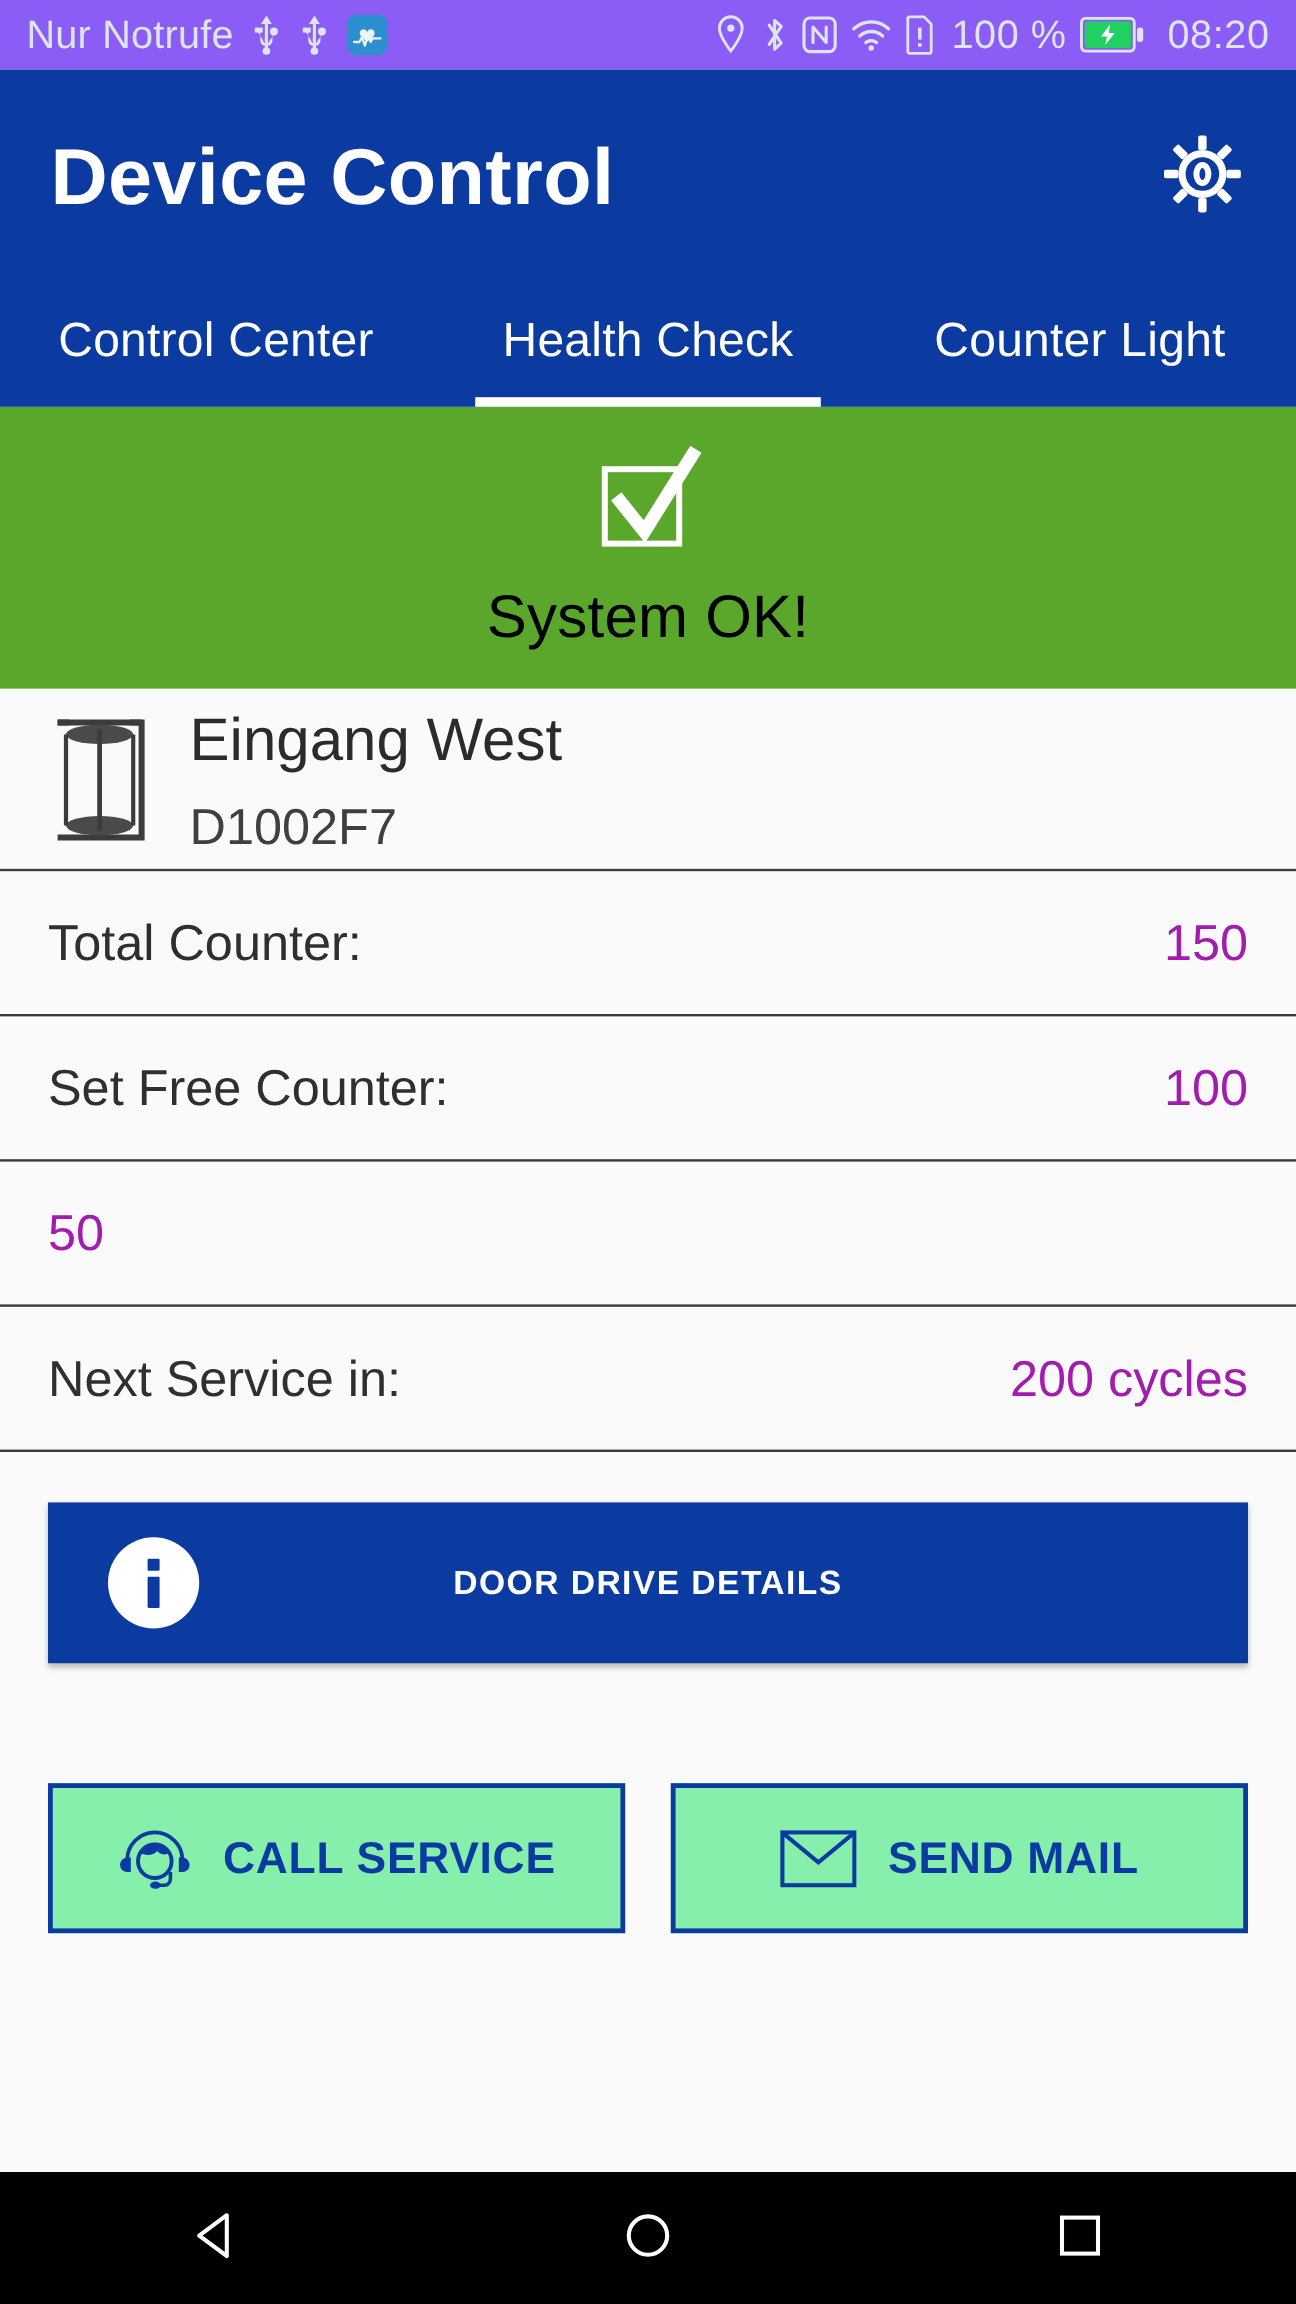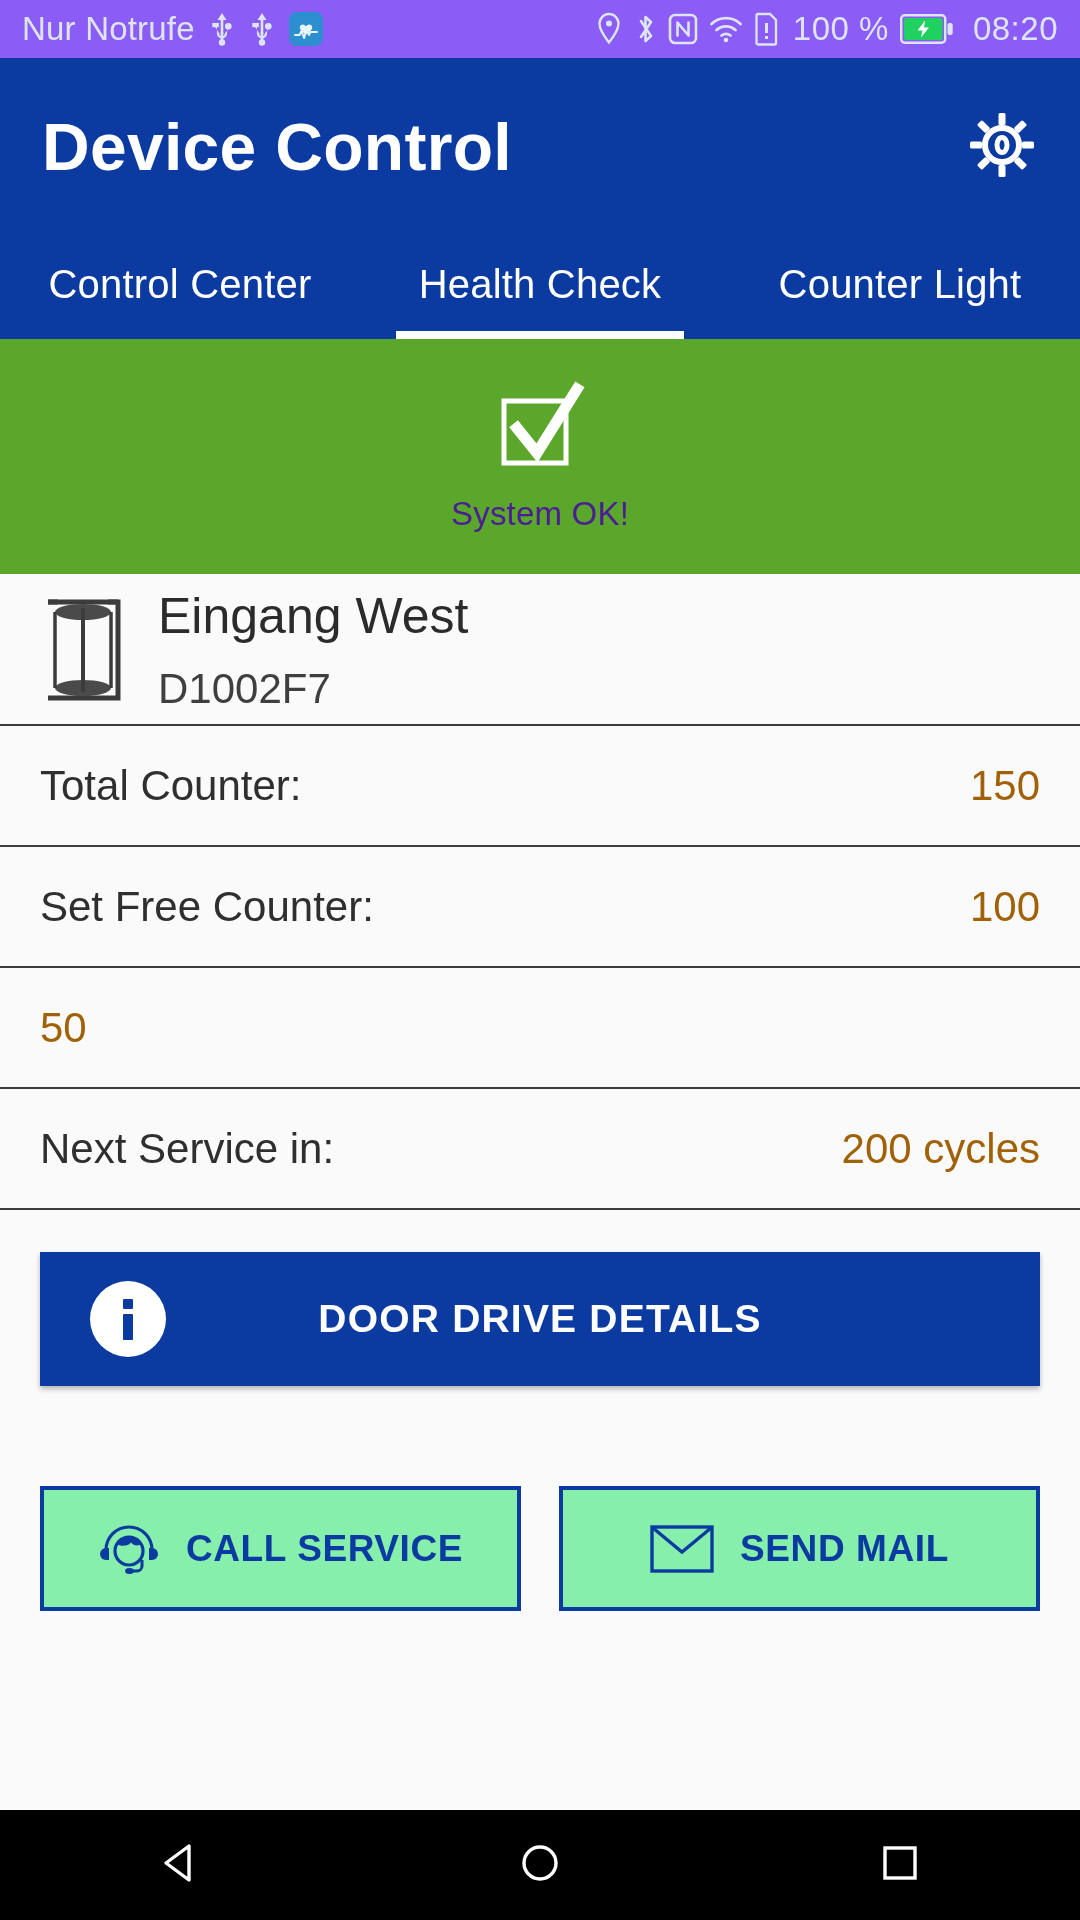--- a/index.html
+++ b/index.html
@@ -53,56 +53,56 @@
     height:8px; background:#ffffff;
   }
 
   
   .banner {
     background:#5aa72b; flex:0 0 auto; height:235px;
     display:flex; flex-direction:column; align-items:center; justify-content:center;
     gap:18px;
   }
   .banner-icon { width:96px; height:96px; }
-  .banner-text { color:#4c1d95; font-size:33px; letter-spacing:0.2px; }
+  .banner-text { color:#000000; font-size:50px; letter-spacing:0.2px; }
 
   
   .content { flex:1 1 auto; background:#fafafa; overflow:hidden; }
   .device-row {
     display:flex; align-items:center; padding:22px 40px 20px 40px; gap:32px;
     border-bottom:2px solid #3c3c3c; height:152px;
   }
   .device-icon { width:86px; height:108px; flex:0 0 auto; }
   .device-text { display:flex; flex-direction:column; gap:20px; }
   .device-name { font-size:50px; color:#2b2b2b; line-height:1.14; }
   .device-id { font-size:42px; color:#3f3f3f; line-height:1.14; }
 
   
   .kv-row {
     display:flex; align-items:center; justify-content:space-between;
     padding:0 40px; height:121px;
     border-bottom:2px solid #3c3c3c;
   }
   .kv-label { font-size:42px; color:#2f2f2f; }
-  .kv-value { font-size:42px; color:#a16207; }
+  .kv-value { font-size:42px; color:#a21caf; }
 
   
   .primary-wrap { padding:42px 40px 0 40px; }
   .btn-primary {
     background:#0b3ba0; height:134px; width:100%;
     display:flex; align-items:center; position:relative;
     box-shadow:0 3px 5px rgba(0,0,0,0.28);
     cursor:pointer; border:none;
   }
   .btn-primary .info-circle {
     position:absolute; left:48px; width:80px; height:80px;
   }
   .btn-primary .lbl {
     width:100%; text-align:center; color:#ffffff;
-    font-size:39px; font-weight:bold; letter-spacing:1.2px;
+    font-size:28px; font-weight:bold; letter-spacing:1.2px;
   }
 
   
   .secondary-wrap {
     display:flex; gap:38px; padding:100px 40px 0 40px;
   }
   .btn-outline {
     flex:1 1 0; height:125px; background:#86efac;
     border:4px solid #0b3ba0;
     display:flex; align-items:center; justify-content:center; gap:26px;

